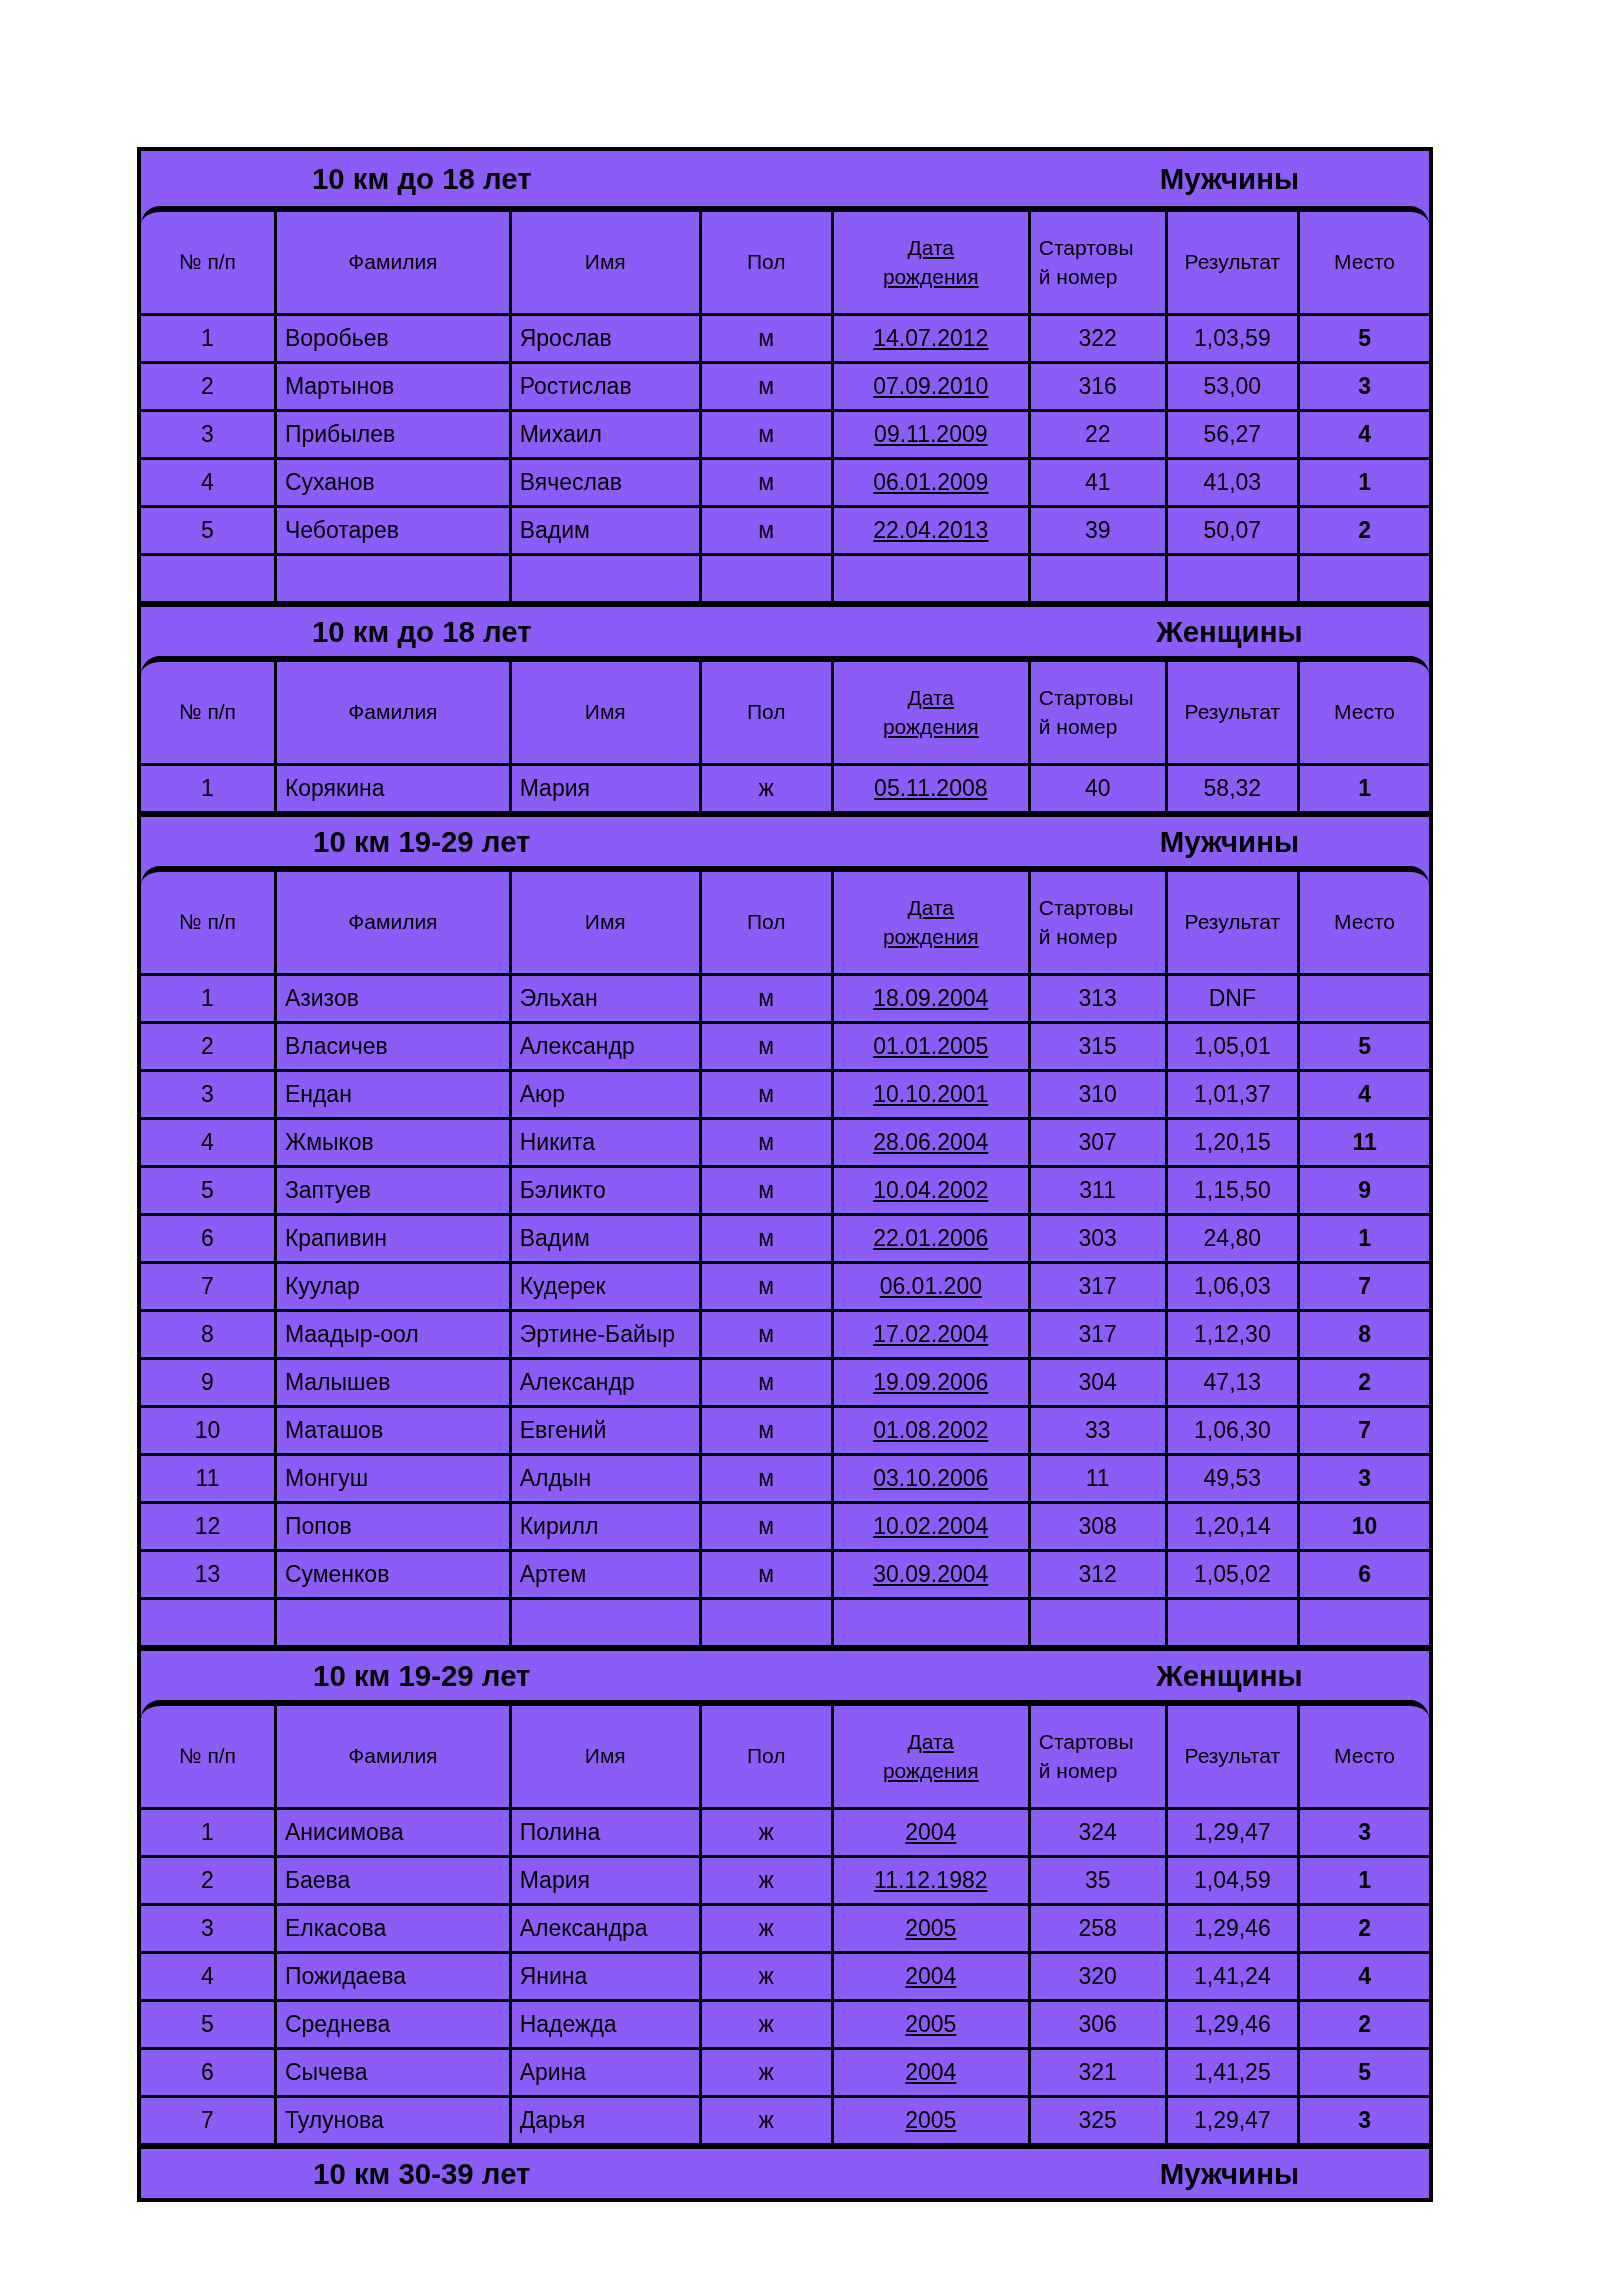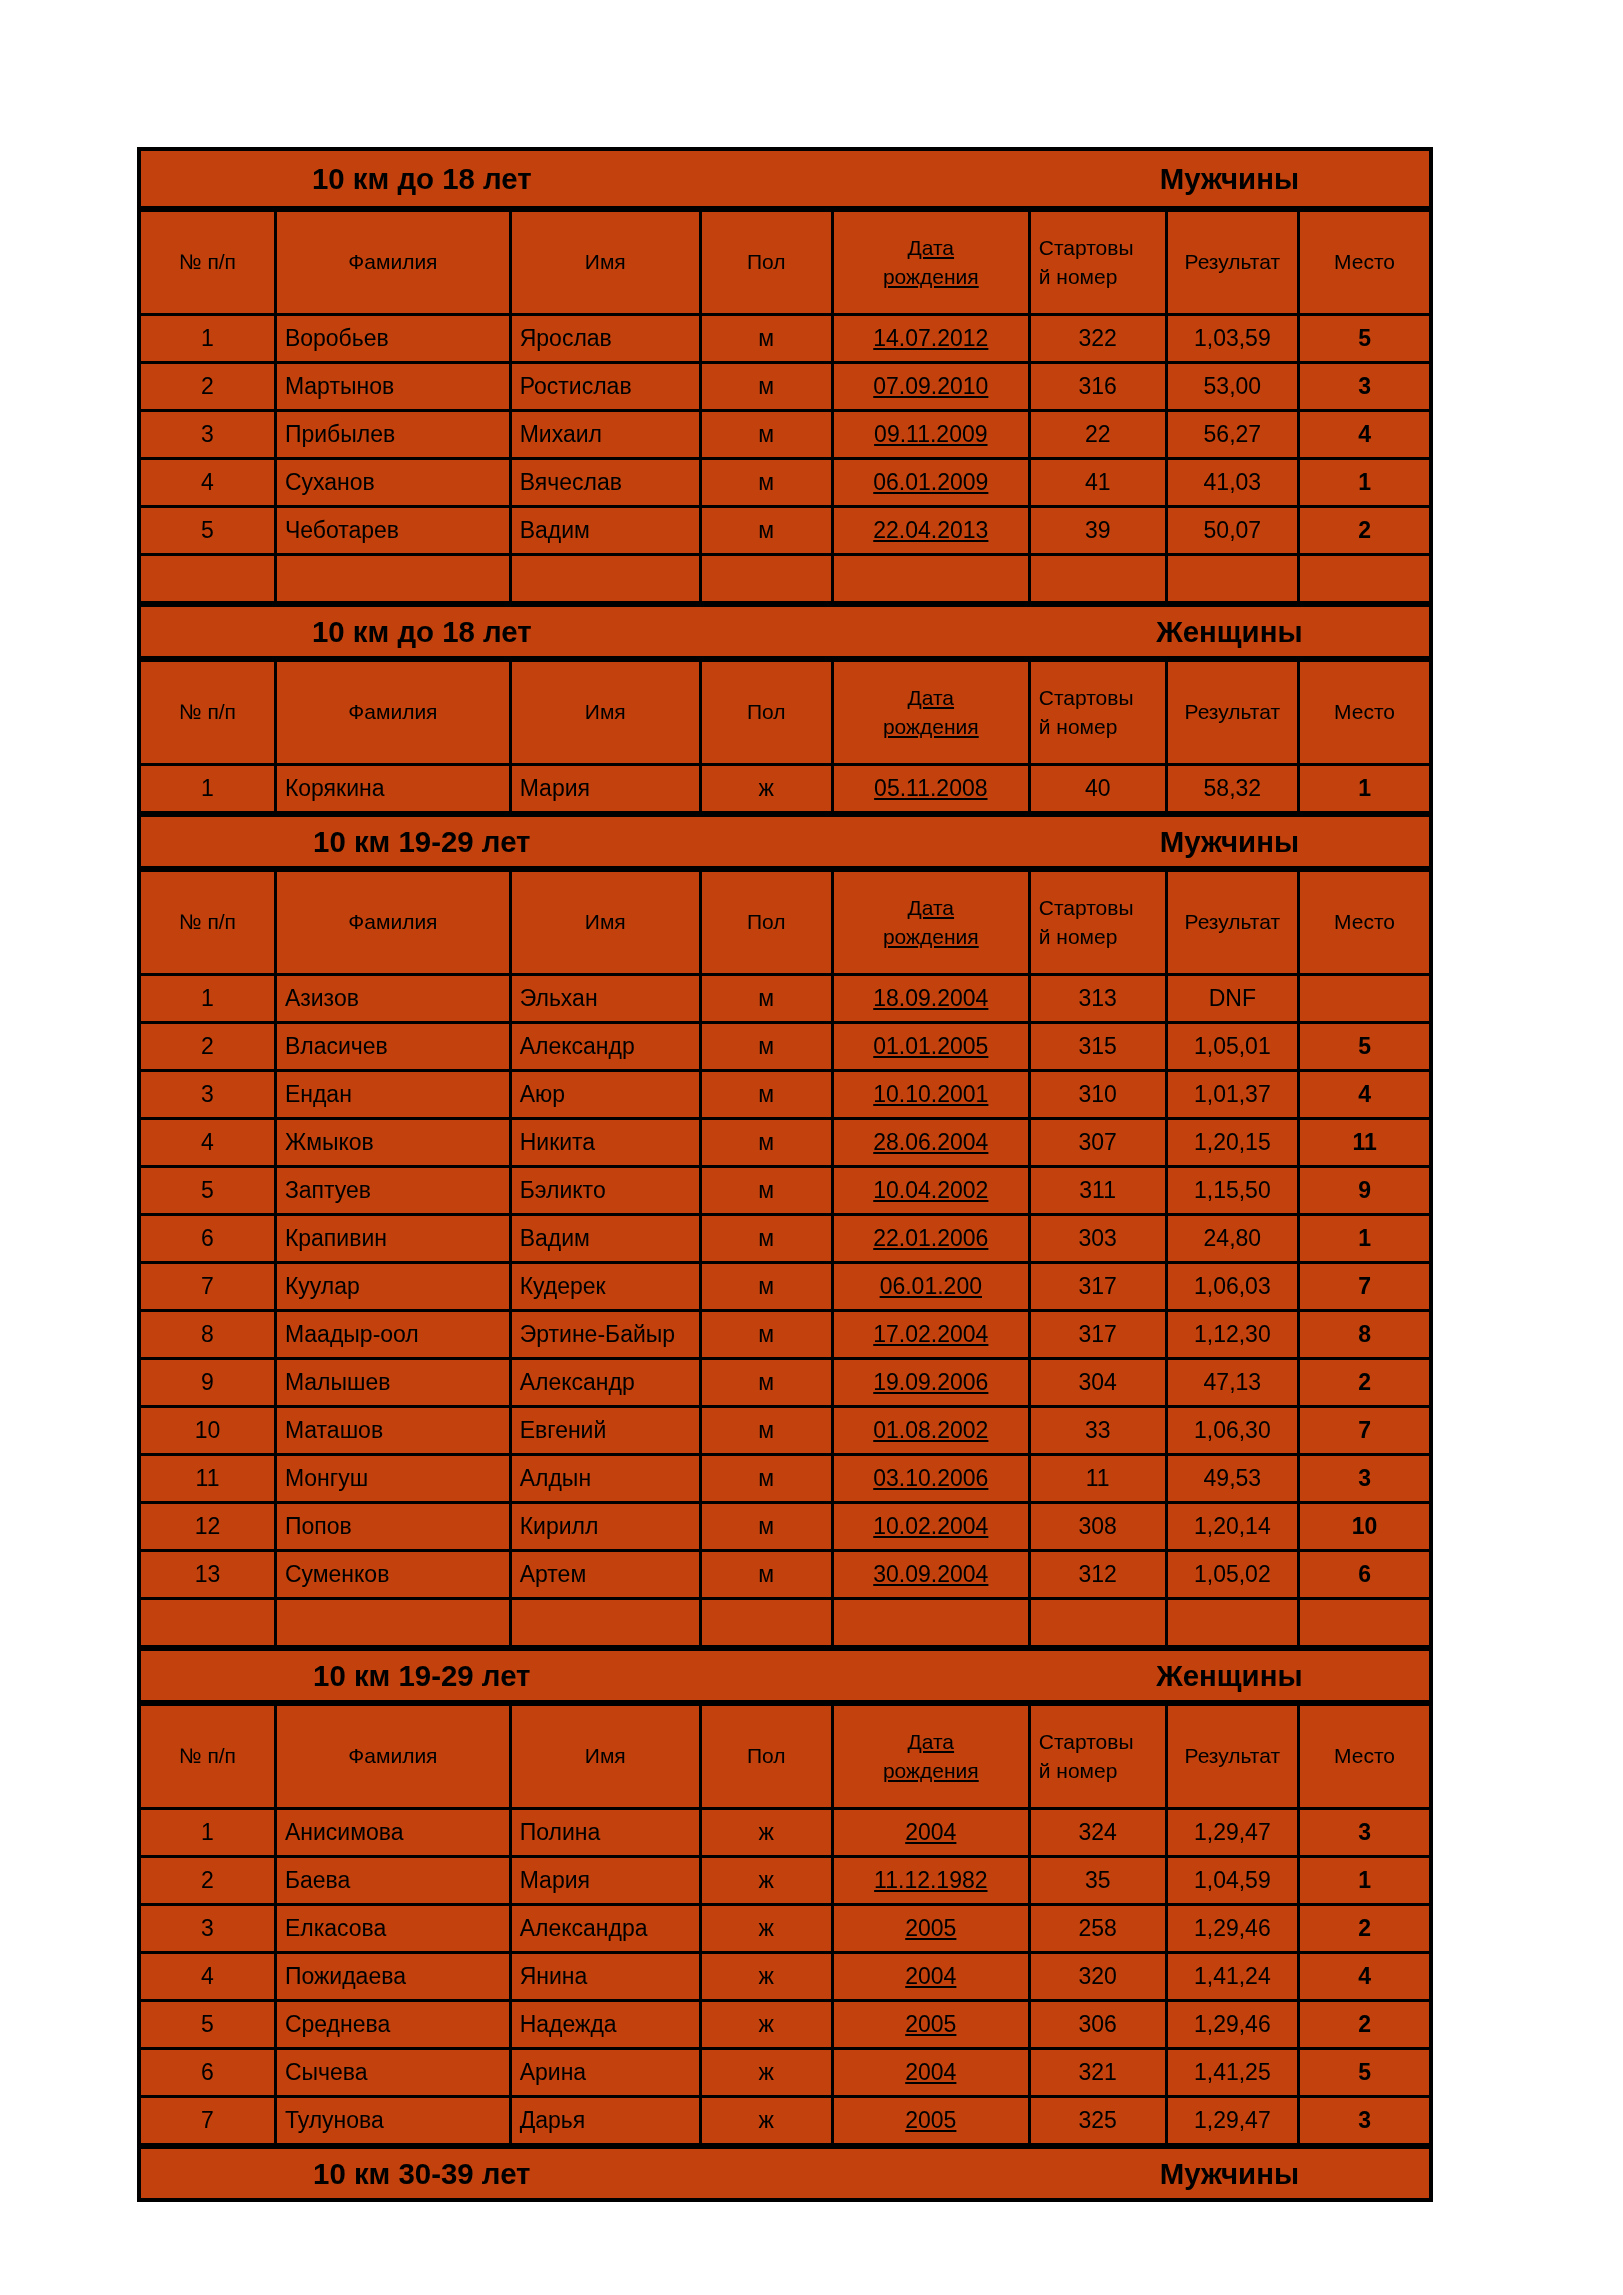--- a/index.html
+++ b/index.html
@@ -2,26 +2,26 @@
 <html style="font-size:10.5px"><head>
 <meta charset="utf-8">
 <style>
   html,body { margin:0; padding:0; background:#ffffff; }
   .page {
     position:relative; width:1623px; height:2295px; background:#ffffff;
     font-family:"Liberation Sans", sans-serif; color:#000;
   }
   .results-table {
     position:absolute; left:137px; top:147px; width:1296px;
-    border:4.6px solid #000; box-sizing:border-box; background:#c2410c;
+    border:4.6px solid #000; box-sizing:border-box; background:#8b5cf6;
   }
   .band, .row { display:flex; box-sizing:border-box; border-top:3.9px solid #000; }
   .band.first { border-top:0; }
   .band { border-top-width:6.5px; position:relative; height:55px; align-items:center; }
-  .row.after-band { border-top-width:6.5px; }
+  .row.after-band { border-top-width:6.5px;border-radius:19px; }
   .band-left, .band-right {
     position:absolute; transform:translateX(-50%); white-space:nowrap;
     font-weight:bold; font-size:29.4px; top:50%; transform:translate(-50%,-50%);
   }
   .band-left { left:21.8%; }
   .band-right { left:84.5%;text-align:right; }
   .header-row { height:107px; }
   .data-row { height:48px; }
   .cell {
     box-sizing:border-box; border-right:3.9px solid #000;

